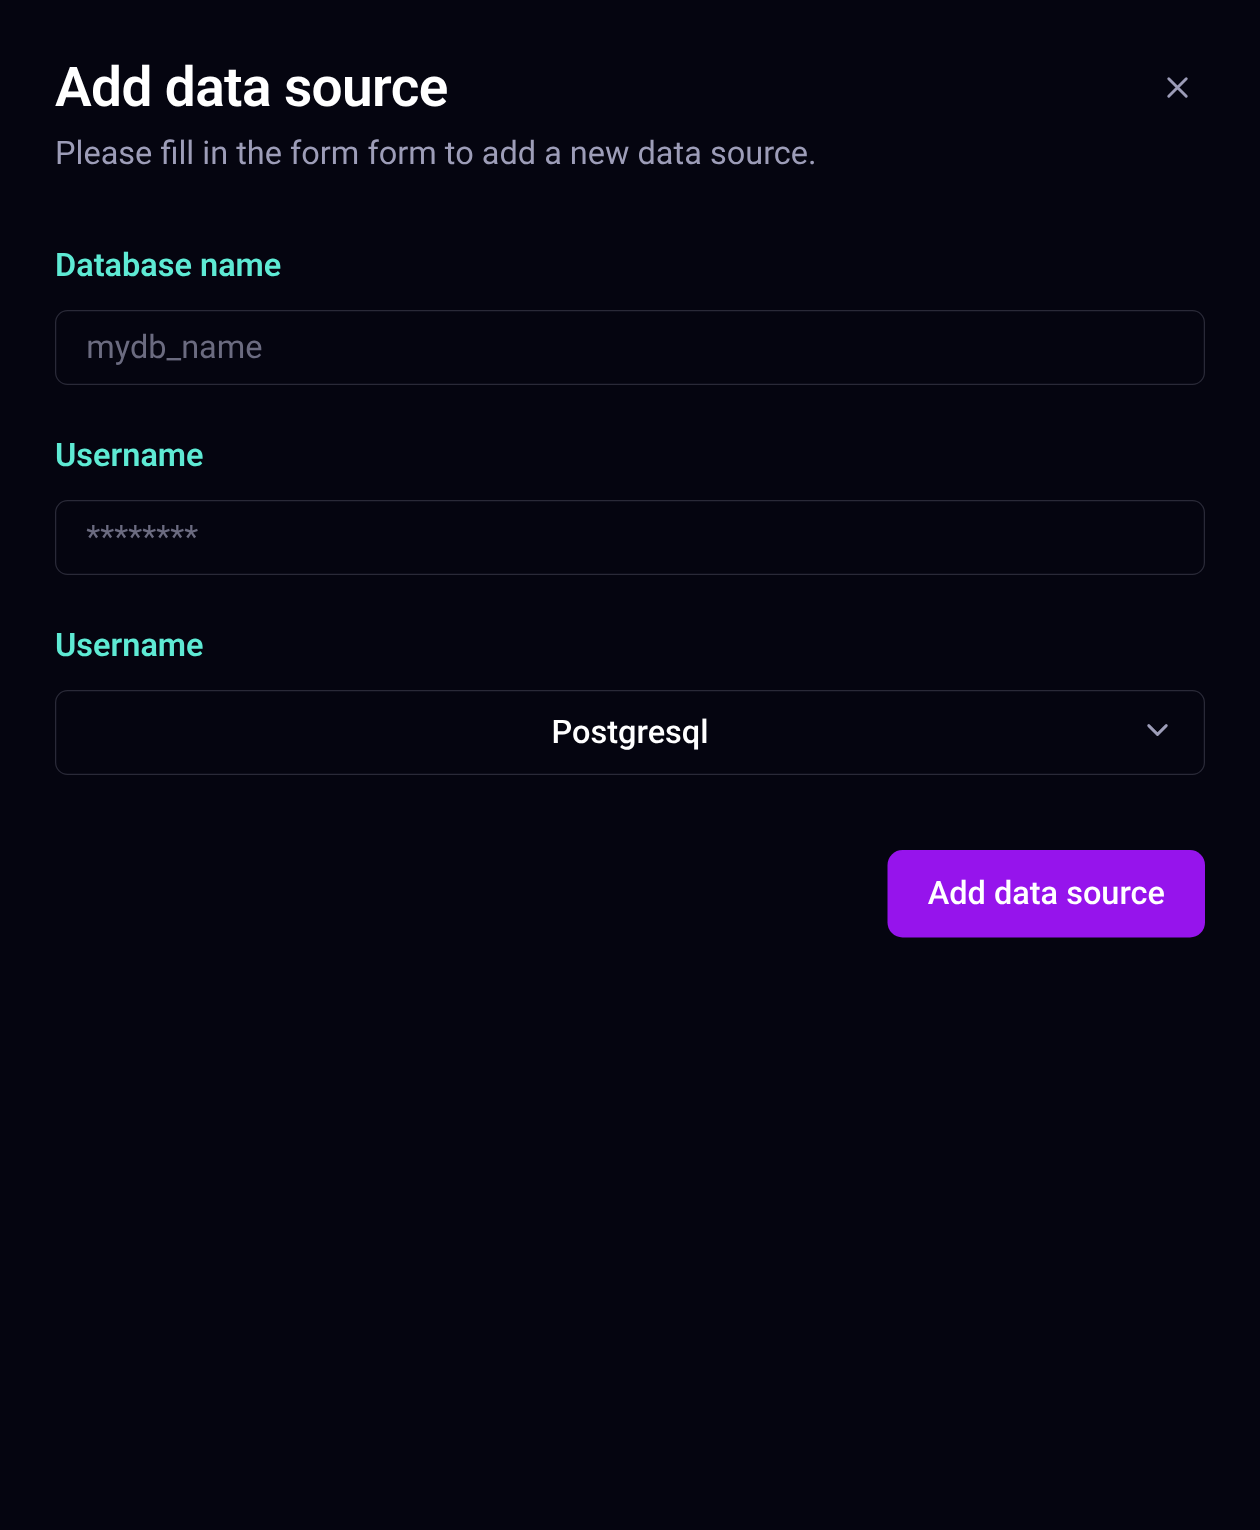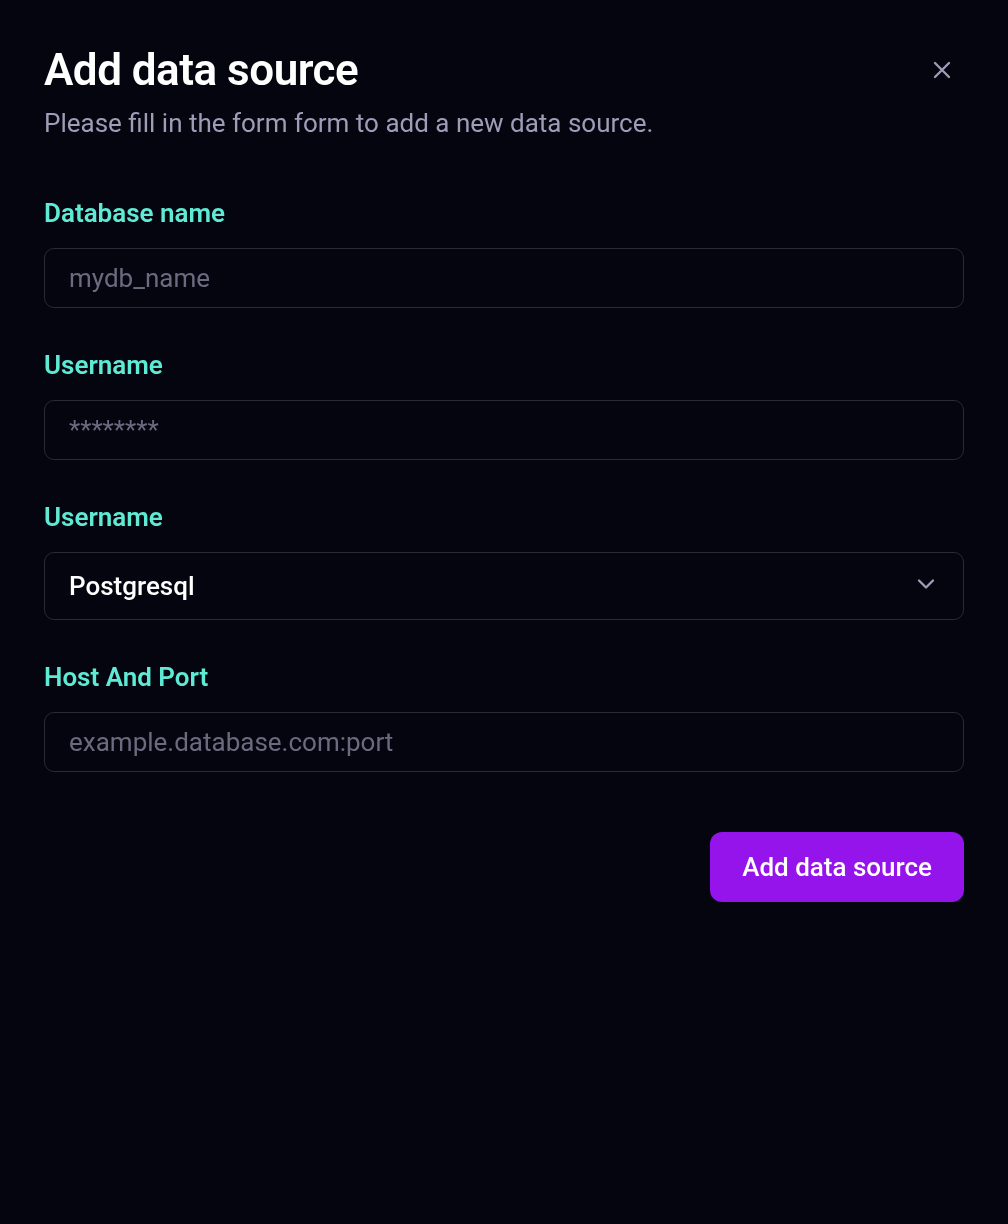--- a/index.html
+++ b/index.html
@@ -79,27 +79,28 @@
     .select-wrapper {
       position: relative;
       width: 100%;
     }
     .select {
       width: 100%;
       height: 68px;
       background-color: transparent;
       border: 1px solid #2a2a38;
       border-radius: 10px;
-      padding: 0 24px;
+      padding: 0 12px;
       font-size: 26px;
       color: #ffffff;
       font-family: inherit;
       appearance: none;
       cursor: pointer;
       font-weight: 500;
+      text-align: center;
     }
     .chevron {
       position: absolute;
       right: 24px;
       top: 50%;
       transform: translateY(-50%);
       pointer-events: none;
     }
     .chevron svg {
       width: 28px;
@@ -161,21 +162,17 @@
         <option>Postgresql</option>
       </select>
       <span class="chevron">
         <svg viewBox="0 0 24 24">
           <path d="M6 9l6 6 6-6" stroke-linecap="round" stroke-linejoin="round"></path>
         </svg>
       </span>
     </div>
   </div>
 
-  <div class="form-group">
-    <label class="label">Host And Port</label>
-    <input type="text" class="input" placeholder="example.database.com:port" style="">
-  </div>
 
   <div class="footer">
     <button type="submit" class="submit-btn">Add data source</button>
   </div>
 </form>
 
 </body></html>

